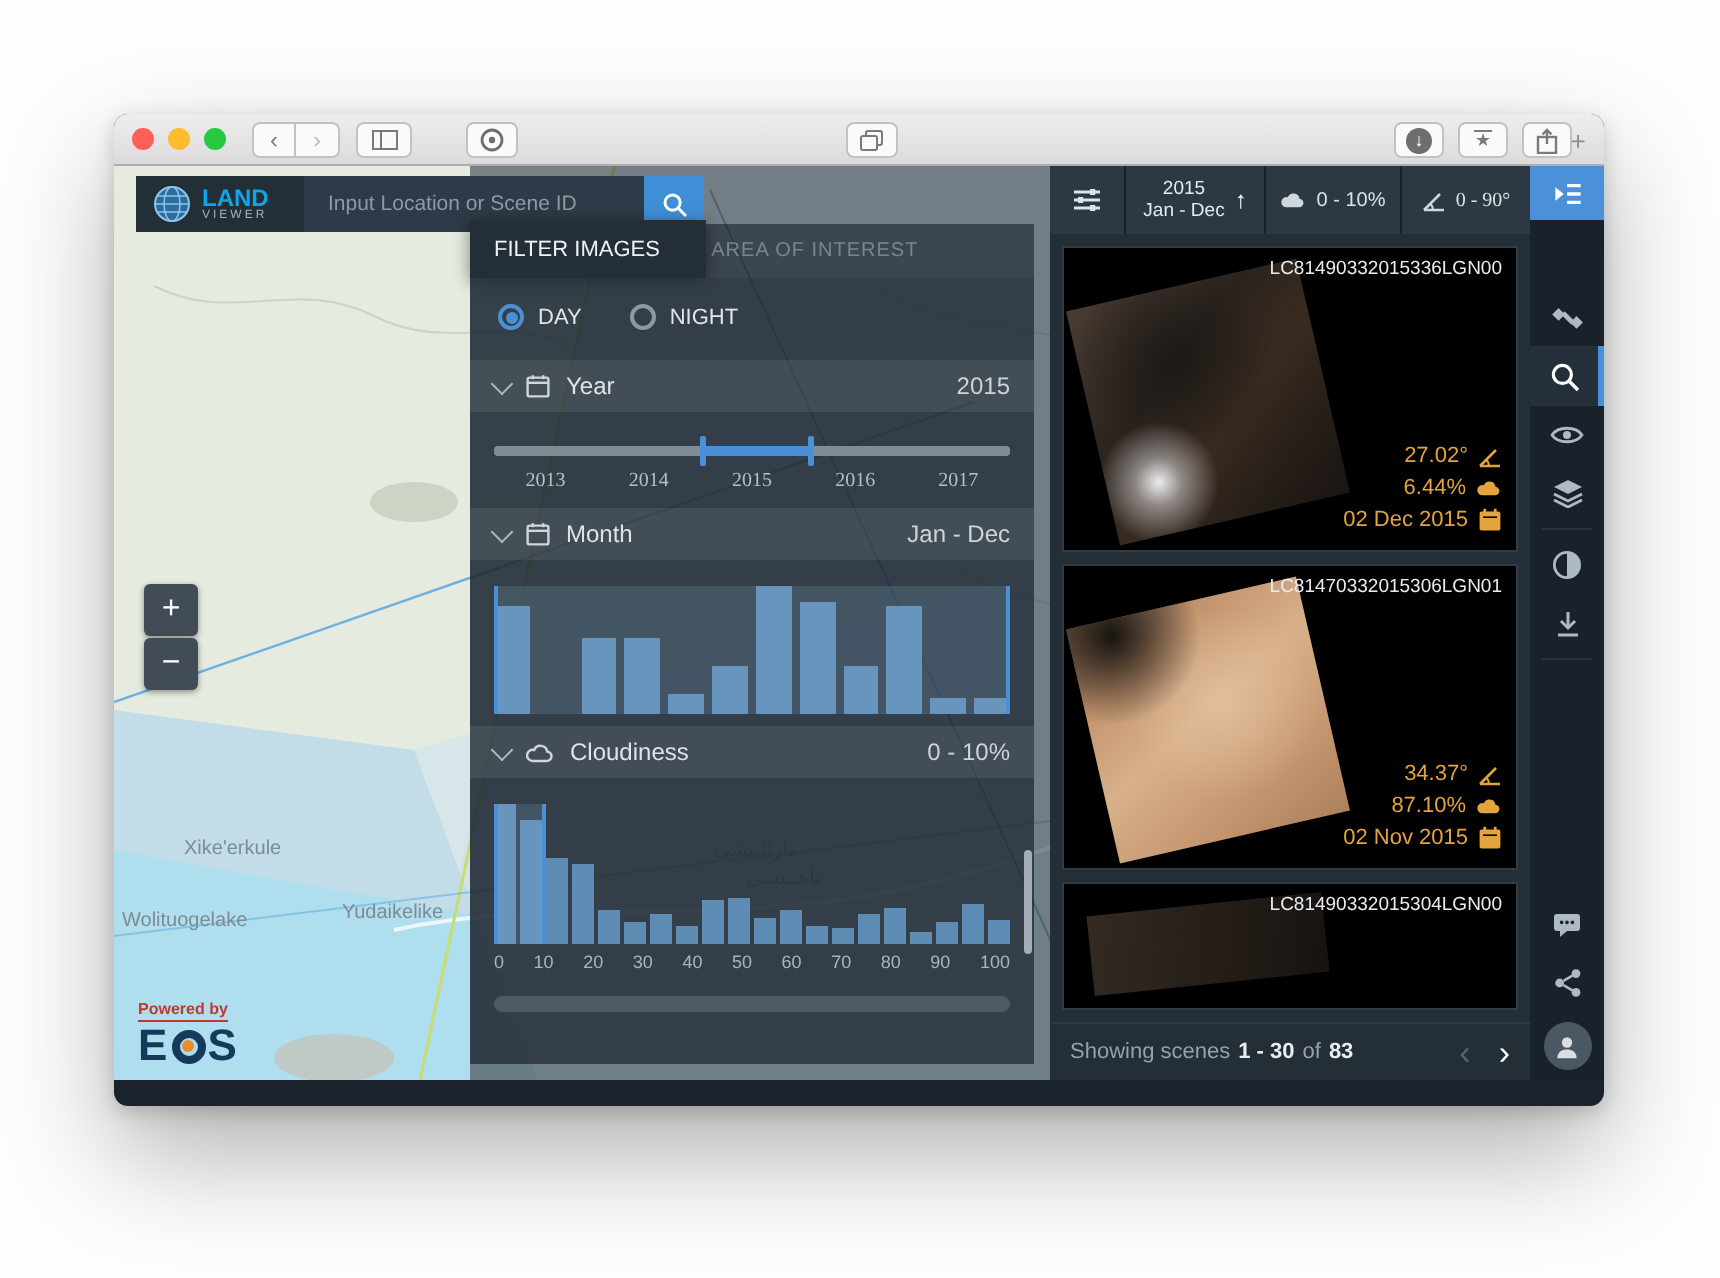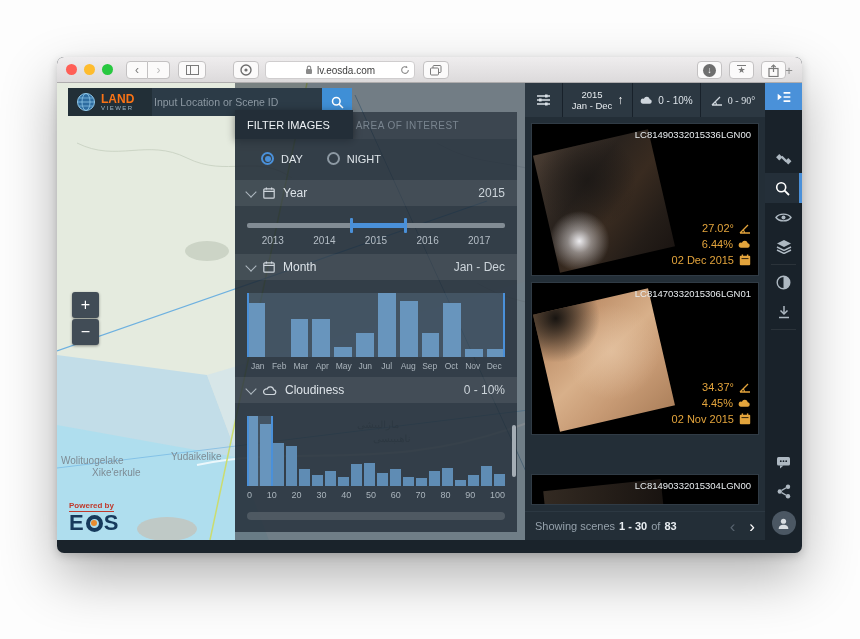--- a/index.html
+++ b/index.html
@@ -52,48 +52,48 @@
   .eos .o { width:17px; height:17px; border:4px solid #173a5c; border-radius:50%; display:inline-flex;
             align-items:center; justify-content:center; margin:0 1px; }
   .eos .o i { width:6px; height:6px; background:#e88c30; border-radius:50%; }
 
   .dim { position:absolute; left:178px; top:0; width:290px; height:457px; background:rgba(33,43,53,.55); }
 
   
   .navbar { position:absolute; left:11px; top:5px; width:284px; height:28px; background:rgba(26,38,48,.96);
             display:flex; align-items:center; }
   .logo { width:84px; display:flex; align-items:center; gap:5px; padding-left:8px; }
-  .logo-txt .l1 { color:#f97316; font-weight:bold; font-size:12px; line-height:11px; }
+  .logo-txt .l1 { color:#0ea5e9; font-weight:bold; font-size:12px; line-height:11px; }
   .logo-txt .l2 { color:#9db4c4; font-size:6px; letter-spacing:1.5px; }
   .srch-in { flex:1; height:28px; background:#2c3b47; border:none; outline:none; color:#dde4ea;
-             font-size:10.5px; padding:0 2px; font-family:"Liberation Sans",sans-serif; }
+             font-size:10.5px; padding:0 12px; font-family:"Liberation Sans",sans-serif; }
   .srch-in::placeholder { color:#8d99a3; }
   .srch-btn { width:30px; height:28px; background:#3f8fd6; border:none; display:flex; align-items:center;
               justify-content:center; cursor:pointer; }
 
   .upload-row { position:absolute; left:178px; top:29px; width:282px; height:27px; background:rgba(16,26,36,.55);
                 display:flex; align-items:center; justify-content:center; gap:6px;
                 color:rgba(172,184,194,.55); font-size:10px; letter-spacing:.5px; }
   .tooltip { position:absolute; left:178px; top:27px; width:118px; height:29px; background:#232e38;
              box-shadow:0 2px 8px rgba(0,0,0,.45); color:#eef2f5; font-size:11px; display:flex;
              align-items:center; padding-left:12px; }
 
   
   .fpanel { position:absolute; left:178px; top:56px; width:282px; height:393px; background:rgba(30,41,51,.74); }
-  .radio-row { padding:13px 26px 9px; display:flex; gap:24px; align-items:center; }
+  .radio-row { padding:13px 14px 9px; display:flex; gap:24px; align-items:center; }
   .radio-opt { display:flex; align-items:center; gap:7px; font-size:11px; color:#dfe5ea; cursor:pointer; }
   .rdot { width:13px; height:13px; border-radius:50%; border:2px solid #8d99a3; display:flex; align-items:center; justify-content:center; }
   .rdot.sel { border-color:#4a90d9; }
   .rdot.sel i { width:6px; height:6px; background:#4a90d9; border-radius:50%; }
   .sect-h { height:26px; background:rgba(255,255,255,.08); display:flex; align-items:center; gap:8px;
             padding:0 12px; margin-top:6px; font-size:12px; color:#dde3e8; cursor:pointer; }
   .sect-h .val { margin-left:auto; color:#ccd4da; }
   .chev { width:8px; height:8px; border-right:1.5px solid #aeb8c0; border-bottom:1.5px solid #aeb8c0;
           transform:rotate(45deg); margin-top:-3px; }
-  .yr-wrap { padding:17px 12px 2px; }
+  .yr-wrap { padding:17px 12px 2px;font-family:Liberation Serif, serif; }
   .yr-track { position:relative; height:5px; background:#828c94; border-radius:2px; }
   .yr-sel { position:absolute; left:40%; width:21%; top:0; bottom:0; background:#4a90d9; }
   .yr-h { position:absolute; width:3px; height:15px; top:-5px; background:#4a90d9; border-radius:1px; cursor:pointer; }
   .ticks-even { display:flex; margin-top:7px; }
   .ticks-even .tick { flex:1; text-align:center; font-size:10px; color:#b6bfc7; }
   .chart { position:relative; height:64px; margin:13px 12px 0; }
   .bars { display:flex; align-items:flex-end; gap:4px; height:100%; }
   .bars.dense { gap:2px; }
   .bar { flex:1; background:#5f8cb4; }
   .sel-ov { position:absolute; top:0; bottom:0; background:rgba(150,195,235,.17);
@@ -111,21 +111,21 @@
   .sp-head { flex:none; height:27px; background:#4a91d9; color:#fff; font-weight:bold; font-size:11px;
              display:flex; align-items:center; padding:0 10px; letter-spacing:.3px; }
   .chips { flex:none; height:34px; display:flex; background:#2c3842; }
   .chip { border-right:1px solid #18212a; display:flex; align-items:center; justify-content:center;
           gap:5px; color:#dbe2e8; font-size:10px; cursor:pointer; }
   .chip.c1{ width:38px; } .chip.c2{ width:70px; } .chip.c3{ width:68px; } .chip.c4{ width:64px; border-right:none;font-family:Liberation Serif, serif; }
   .twoline { text-align:center; font-size:9.5px; line-height:11px; color:#e6ebef; }
   .uparrow { color:#fff; font-size:12px; }
   .slist { flex:1; overflow:hidden; padding:6px; display:flex; flex-direction:column; gap:6px; }
   .card { flex:none; height:153px; background:#000; border:1px solid #303b45; position:relative; overflow:hidden; cursor:pointer; }
-  .card.partial { flex:1; height:auto;margin-top:33px; }
+  .card.partial { flex:1; height:auto; }
   .sid { position:absolute; top:5px; right:7px; font-size:9.5px; color:#e8ecef; }
   .simg { position:absolute; left:13px; top:17px; width:118px; height:120px; transform:rotate(-13deg); }
   .simg.img1 { background:
       radial-gradient(circle at 22% 78%, rgba(246,246,250,.95) 0%, rgba(246,246,250,.45) 9%, rgba(246,246,250,0) 23%),
       radial-gradient(circle at 40% 30%, rgba(25,22,20,.75), transparent 45%),
       linear-gradient(140deg, #4a3d33 0%, #2a231e 35%, #392b20 58%, #241d18 82%, #1b1512 100%); }
   .simg.img2 { background:
       radial-gradient(circle at 18% 7%, rgba(18,16,14,.96), rgba(18,16,14,.55) 13%, transparent 30%),
       radial-gradient(circle at 58% 45%, rgba(235,205,175,.5), transparent 50%),
       linear-gradient(150deg, #8a6a4e 0%, #c2946e 22%, #d8b08a 48%, #c79a74 72%, #ad815c 100%); }
@@ -167,33 +167,20 @@
           <rect x="0.5" y="0.5" width="12" height="9" fill="none" stroke="#7a7a7a"></rect>
           <line x1="4.5" y1="0.5" x2="4.5" y2="9.5" stroke="#7a7a7a"></line>
         </svg>
     </span>
     <span class="cbtn extbtn">
       <svg width="12" height="12" viewBox="0 0 12 12">
           <circle cx="6" cy="6" r="5" fill="none" stroke="#6e6e6e" stroke-width="1.4"></circle>
           <circle cx="6" cy="6" r="1.6" fill="#6e6e6e"></circle>
         </svg>
     </span>
-    <span class="urlbar">
-      <svg width="8" height="10" viewBox="0 0 8 10">
-          <rect x="1" y="4" width="6" height="5" rx="1" fill="#8a8a8a"></rect>
-          <path d="M2.3 4 V2.8 a1.7 1.7 0 0 1 3.4 0 V4" fill="none" stroke="#8a8a8a" stroke-width="1.1"></path>
-        </svg>
-      <span>lv.eosda.com</span>
-      <span class="reload">
-        <svg width="10" height="10" viewBox="0 0 12 12">
-            <path d="M10 6 A4 4 0 1 1 8.5 2.9" fill="none" stroke="#8a8a8a" stroke-width="1.3"></path>
-            <path d="M8 0.8 L8.9 3.2 L6.4 3.6 Z" fill="#8a8a8a"></path>
-          </svg>
-      </span>
-    </span>
     <span class="cbtn tabsbtn">
       <svg width="12" height="11" viewBox="0 0 12 11">
           <rect x="3" y="0.5" width="8" height="7" rx="1" fill="none" stroke="#7a7a7a"></rect>
           <rect x="0.5" y="3" width="8" height="7" rx="1" fill="#fbfafa" stroke="#7a7a7a"></rect>
         </svg>
     </span>
     <span class="rgrp">
       <span class="cbtn">
           <span class="dlcirc">↓</span>
         </span>
@@ -223,21 +210,21 @@
       <path d="M380,60 C430,90 470,70 520,110 C560,145 600,130 660,170" stroke="#bcc7cf" fill="none" opacity="0.8"></path>
       <path d="M420,200 C470,230 510,215 560,255 C600,290 640,275 700,310" stroke="#bcc7cf" fill="none" opacity="0.7"></path>
       <ellipse cx="110" cy="446" rx="30" ry="12" fill="#bfc9c6"></ellipse>
       <ellipse cx="150" cy="168" rx="22" ry="10" fill="#ccd4c6"></ellipse>
       <path d="M140,382 C240,360 330,392 470,340" stroke="#ffffff" stroke-width="2" fill="none" opacity="0.75"></path>
       <line x1="250" y1="0" x2="153" y2="457" stroke="#cbdc6e" stroke-width="1.5"></line>
       <line x1="0" y1="268" x2="430" y2="118" stroke="#5aa7e0" stroke-width="1.2" opacity="0.85"></line>
       <line x1="298" y1="12" x2="500" y2="457" stroke="#4a7fa8" stroke-width="1" opacity="0.6"></line>
       <line x1="0" y1="385" x2="708" y2="298" stroke="#5aa7e0" stroke-width="1" opacity="0.5"></line>
     </svg>
-    <span class="maplabel" style="left:35px; top:336px;margin-top:48px;">Xike'erkule</span>
+    <span class="maplabel" style="left:35px; top:336px;">Xike'erkule</span>
     <span class="maplabel" style="left:4px; top:372px;">Wolituogelake</span>
     <span class="maplabel" style="left:114px; top:368px;">Yudaikelike</span>
     <span class="maplabel ar" style="left:300px; top:336px;">مارالبىشى</span>
     <span class="maplabel ar" style="left:316px; top:350px;">ناھىبىسى</span>
 
     <div class="zoomctl">
       <div class="zbtn">+</div>
       <div class="zbtn">−</div>
     </div>
 
@@ -350,34 +337,20 @@
             <div class="bar" style="height: 38%;"></div>
             <div class="bar" style="height: 100%;"></div>
             <div class="bar" style="height: 88%;"></div>
             <div class="bar" style="height: 38%;"></div>
             <div class="bar" style="height: 85%;"></div>
             <div class="bar" style="height: 13%;"></div>
             <div class="bar" style="height: 13%;"></div>
           </div>
         <div class="sel-ov" style="left:0; right:0;"></div>
       </div>
-      <div class="cat-ticks">
-          <span class="tick">Jan</span>
-          <span class="tick">Feb</span>
-          <span class="tick">Mar</span>
-          <span class="tick">Apr</span>
-          <span class="tick">May</span>
-          <span class="tick">Jun</span>
-          <span class="tick">Jul</span>
-          <span class="tick">Aug</span>
-          <span class="tick">Sep</span>
-          <span class="tick">Oct</span>
-          <span class="tick">Nov</span>
-          <span class="tick">Dec</span>
-        </div>
 
       <div class="sect-h">
         <span class="chev"></span>
         <svg width="14" height="11" viewBox="0 0 14 11">
             <path d="M3.5 9.5 a2.8 2.8 0 1 1 0.6-5.5 a3.4 3.4 0 0 1 6.5 0.8 a2.3 2.3 0 0 1-0.4 4.7 Z" fill="none" stroke="#cfd6dc" stroke-width="1.2"></path>
           </svg>
         <span>Cloudiness</span>
         <span class="val">0 - 10%</span>
       </div>
       <div class="chart" style="height:70px;">
@@ -493,21 +466,21 @@
           <span class="sid">LC81470332015306LGN01</span>
           <div class="meta">
             <div class="mrow">
                 <span>34.37°</span>
                 <svg width="12" height="11" viewBox="0 0 12 11">
                   <path d="M1 10 L11 10 M1 10 L9 2" stroke="#e3a43c" stroke-width="1.3" fill="none"></path>
                   <path d="M5.5 10 A4.5 4.5 0 0 0 4.2 6.9" stroke="#e3a43c" stroke-width="1.1" fill="none"></path>
                 </svg>
               </div>
             <div class="mrow">
-                <span>4.45%</span>
+                <span>87.10%</span>
                 <svg width="13" height="10" viewBox="0 0 14 11">
                   <path d="M3.5 9.5 a2.8 2.8 0 1 1 0.6-5.5 a3.4 3.4 0 0 1 6.5 0.8 a2.3 2.3 0 0 1-0.4 4.7 Z" fill="#e3a43c"></path>
                 </svg>
               </div>
             <div class="mrow">
                 <span>02 Nov 2015</span>
                 <svg width="12" height="12" viewBox="0 0 12 12">
                   <rect x="0.8" y="1.8" width="10.4" height="9.4" rx="1" fill="#e3a43c"></rect>
                   <line x1="3.4" y1="0.4" x2="3.4" y2="2.6" stroke="#e3a43c" stroke-width="1.4"></line>
                   <line x1="8.6" y1="0.4" x2="8.6" y2="2.6" stroke="#e3a43c" stroke-width="1.4"></line>

